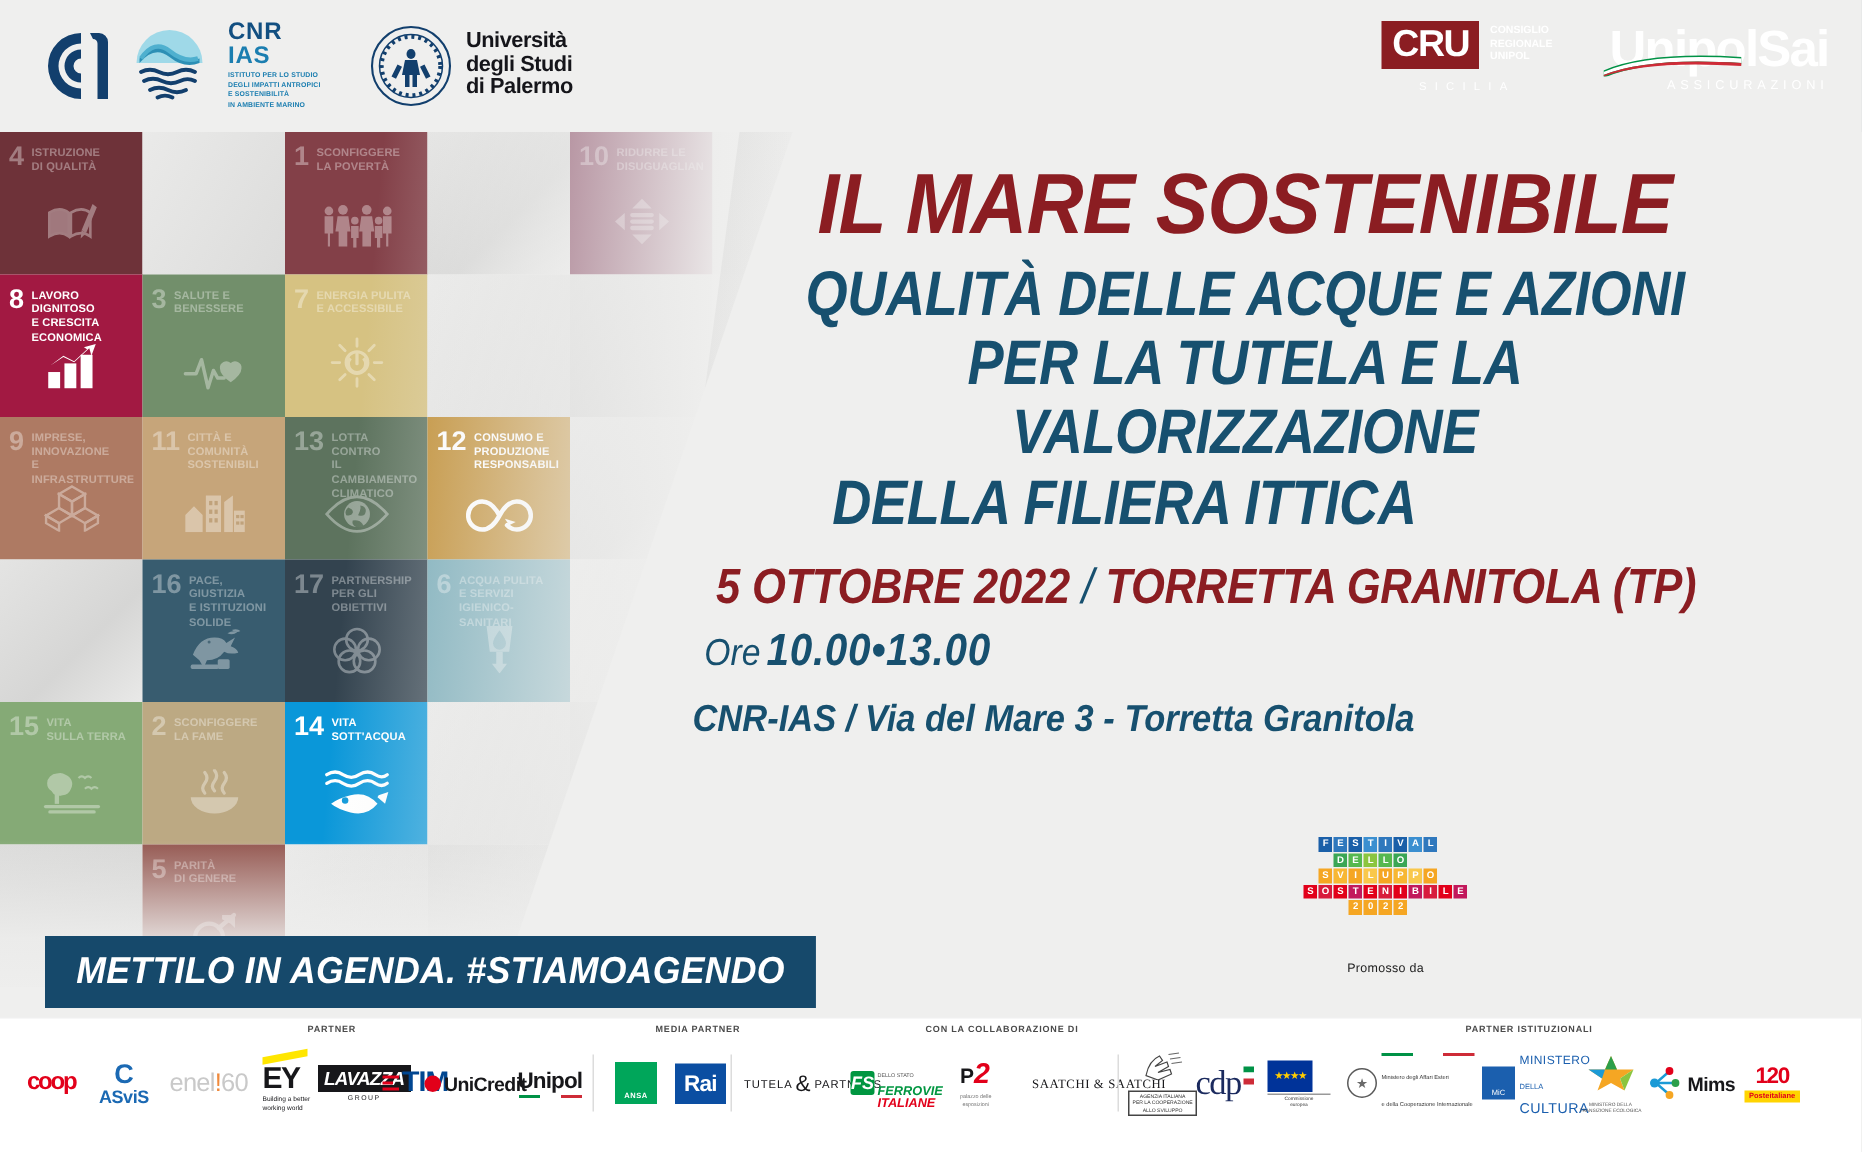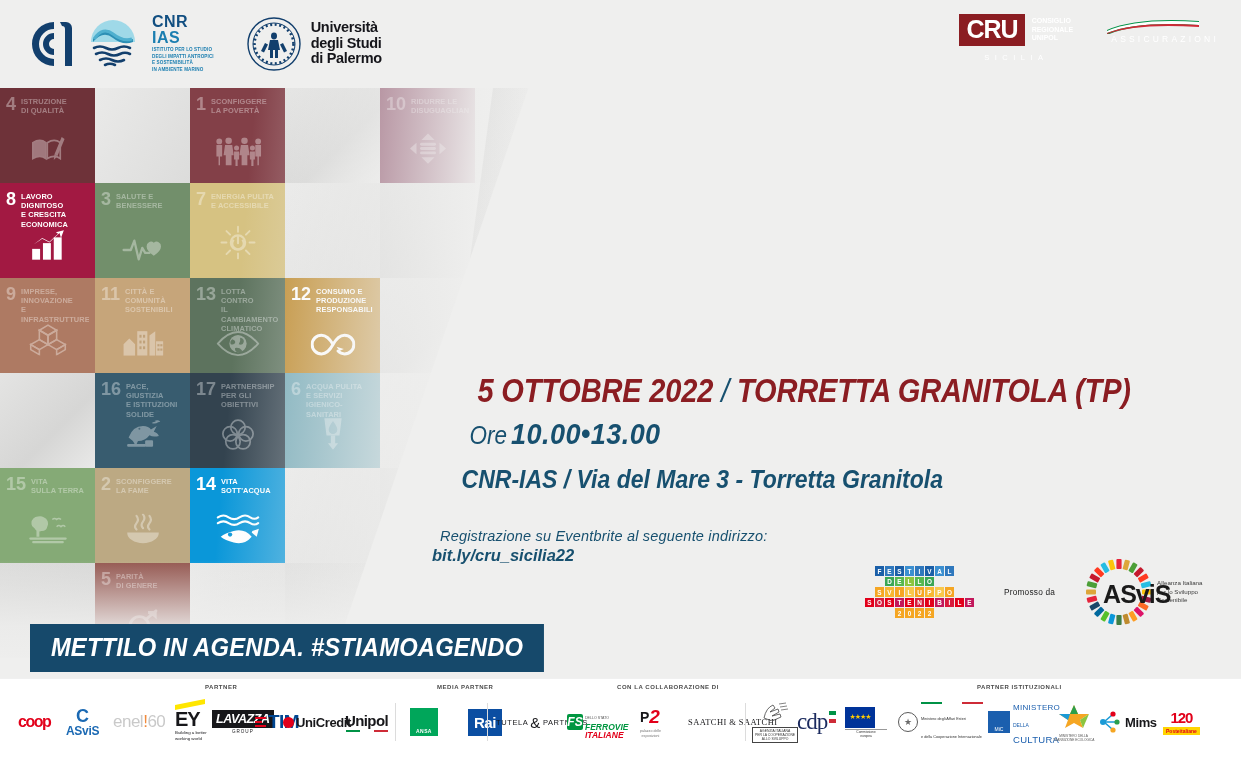--- a/index.html
+++ b/index.html
@@ -152,21 +152,21 @@
   .line-venue {
     margin-top: 14px; color:#17506F; font-size: 25px; font-weight: bold; font-style: italic;
     transform: scaleX(.92); transform-origin: center;
   }
 
   .reg-block { position:absolute; left: 432px; top: 528px; z-index: 10; color:#17506F; text-align:left; }
   .reg-1 { font-size: 14.5px; font-weight: 500; font-style: italic; letter-spacing: .2px; padding-left: 8px; }
   .reg-2 { font-size: 16.5px; font-weight: bold; font-style: italic; margin-top: 2px; }
 
   
-  .fest-row { position:absolute; left: 865px; top: 558px; z-index: 10; display:flex; align-items:center; gap: 30px; }
+  .fest-row { position:absolute; left: 865px; top: 558px; z-index: 10; display:flex; align-items:center; gap: 30px; flex-direction: column; }
   .fest-logo { display:grid; grid-template-columns: repeat(11, 9px); gap: 1px; }
   .fest-logo .cell { width: 9px; height: 9.5px; color:#fff; font-size:6.4px; font-weight:bold; display:flex; align-items:center; justify-content:center; font-family:"Liberation Sans", sans-serif; }
   .promosso { font-size: 8.3px; color:#222; font-weight: 500; letter-spacing:.2px; white-space:nowrap; }
   .asvis { display:flex; align-items:center; gap: 4px; }
   .asvis-wheel { position:relative; width: 68px; height: 68px; }
   .asvis-name { font-size: 25px; font-weight: bold; color:#1a1a1a; letter-spacing:-1px; position:absolute; left: 18px; top: 22px; }
   .asvis-tag { font-size: 6.2px; color:#3b3b3b; line-height:1.35; }
 
   
   .agenda-banner {
@@ -609,42 +609,47 @@
         </div>
       </div>
       <div class="cru-sicilia">SICILIA</div>
     </div>
     <div class="unipolsai">
       <svg class="tricolore-swoosh" viewBox="0 0 92 17">
         <path d="M0 13 q30 -13 92 -9 v5 q-62 -4 -92 9z" fill="#009246"></path>
         <path d="M0 16 q30 -12 92 -8 v-3 q-62 -4 -92 9z" fill="#fff"></path>
         <path d="M0 17 q30 -11 92 -7 v-2 q-62 -4 -92 8z" fill="#CE2B37"></path>
       </svg>
+      <div class="name">UnipolSai</div>
       <div class="sub">ASSICURAZIONI</div>
     </div>
   </div>
 
+  <div class="main-text">
+    <div class="t-main">IL MARE SOSTENIBILE</div>
+    <div class="t-sub">
+      <span class="l2">QUALITÀ DELLE ACQUE E AZIONI</span>
+      <span class="l2">PER LA TUTELA E LA VALORIZZAZIONE</span>
+      <span class="l3">DELLA FILIERA ITTICA</span>
+    </div>
+  </div>
 
   <div class="info-block">
     <div class="line-date">
       <span class="d">5 OTTOBRE 2022</span>
       <span class="sep">/</span>
       <span class="d">TORRETTA GRANITOLA (TP)</span>
     </div>
     <div class="line-time">
       <span class="ore">Ore</span>
       <span class="hrs">10.00•13.00</span>
     </div>
     <div class="line-venue">CNR-IAS / Via del Mare 3 - Torretta Granitola</div>
   </div>
 
-  <div class="reg-block">
-    <div class="reg-1">Registrazione su Eventbrite al seguente indirizzo:</div>
-    <div class="reg-2">bit.ly/cru_sicilia22</div>
-  </div>
 
   <div class="fest-row">
     <div class="fest-logo" id="festLogo">
         <span class="cell" style="background: transparent;"></span>
         <span class="cell" style="background: rgb(26, 95, 168);">F</span>
         <span class="cell" style="background: rgb(47, 120, 189);">E</span>
         <span class="cell" style="background: rgb(26, 95, 168);">S</span>
         <span class="cell" style="background: rgb(59, 143, 208);">T</span>
         <span class="cell" style="background: rgb(47, 120, 189);">I</span>
         <span class="cell" style="background: rgb(26, 95, 168);">V</span>
@@ -794,21 +799,21 @@
               <span style="background:#fff"></span>
               <span style="background:#CE2B37"></span>
             </div>
         </div>
       </div>
       <div class="pb-sep" style="left:395px"></div>
 
       <div class="pb-item" style="left:410px">
         <div class="ansa">ANSA</div>
       </div>
-      <div class="pb-item" style="left:468px">
+      <div class="pb-item" style="left:450px">
         <div class="rai">Rai</div>
       </div>
       <div class="pb-sep" style="left:487px"></div>
 
       <div class="pb-item" style="left:496px">
         <div class="comin">
           <span>TUTELA</span>
           <span class="amp">&amp;</span>
           <span>PARTNERS</span>
         </div>

